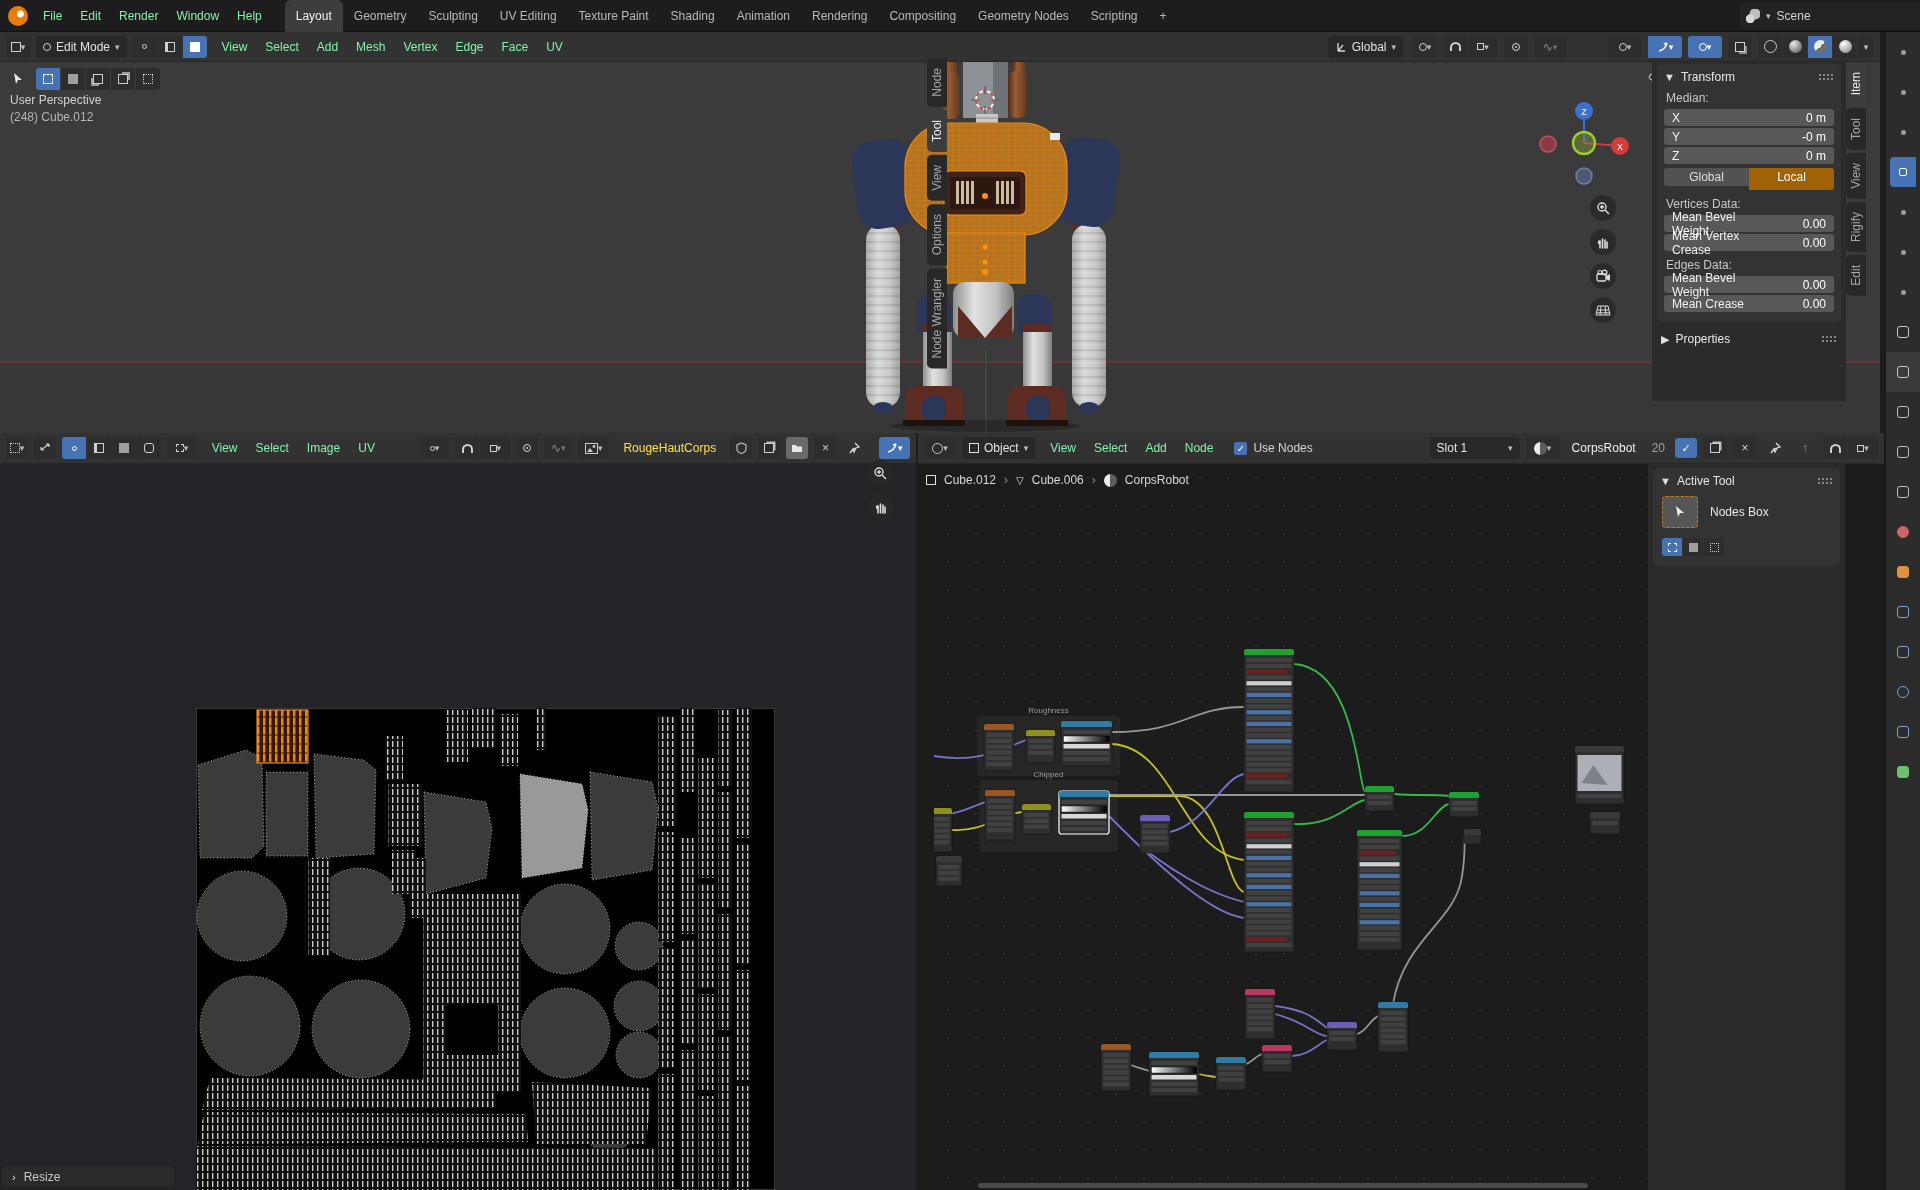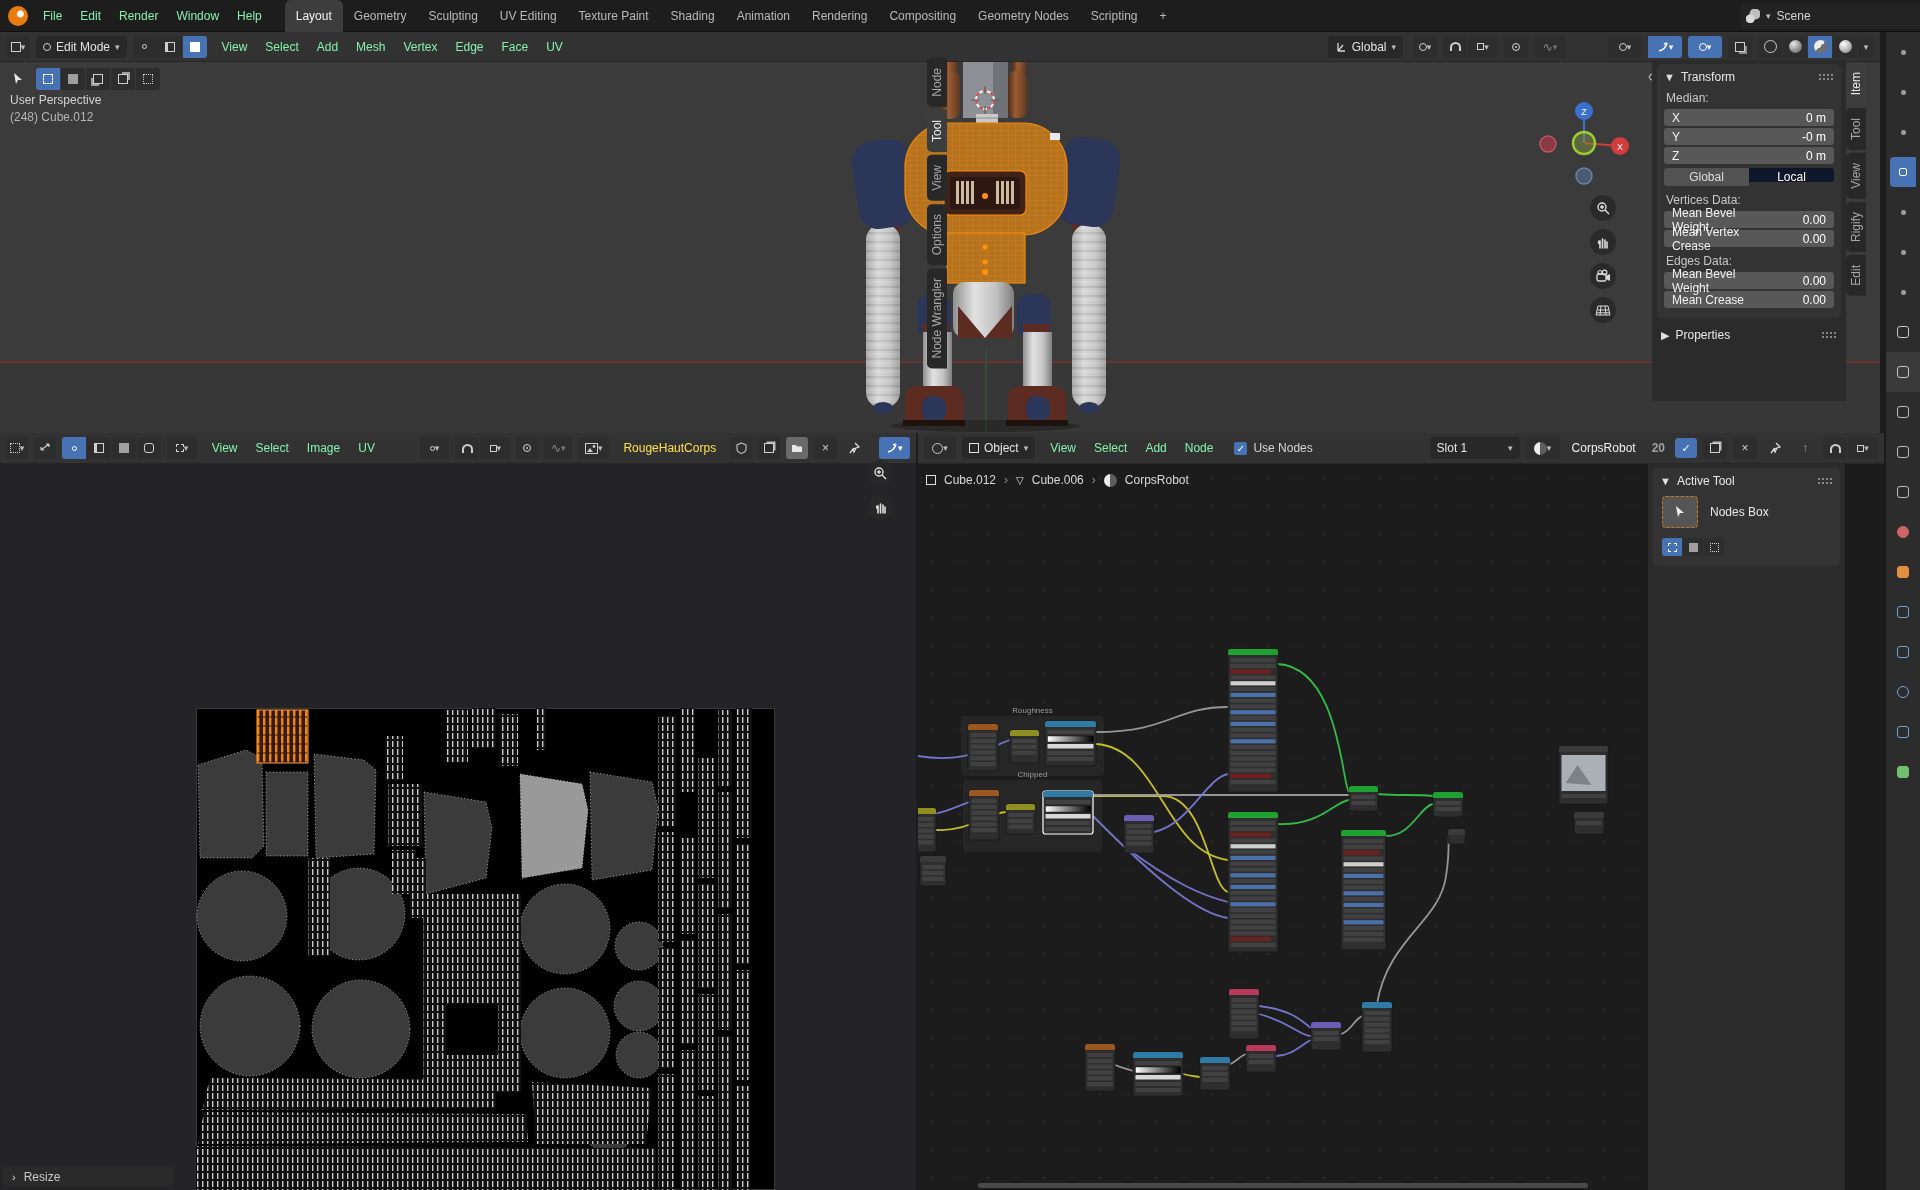--- a/index.html
+++ b/index.html
@@ -83,32 +83,32 @@
   .pstrip-ico { width:12px; height:12px; border-radius:3px; }
 
   
   #uv { position:absolute; left:0; top:433px; width:916px; height:757px; background:#242428; overflow:hidden; }
   #node-ed { position:absolute; left:918px; top:433px; width:966px; height:757px; background:#1c1c1c; overflow:hidden; }
   .ed-header { position:absolute; left:0; top:0; width:100%; height:31px; background:#323232;
                display:flex; align-items:center; gap:6px; padding:0 6px; border-bottom:1px solid #262626; }
   #uv-canvas { position:absolute; left:196px; top:275px; }
   #resize-chip { position:absolute; left:2px; bottom:3px; width:172px; height:21px; background:#2a2a2a;
                  border-radius:4px; display:flex; align-items:center; gap:8px; padding:0 10px; color:#c9c9c9; }
-  #node-body { position:absolute; left:0; top:31px; width:730px; height:726px;
+  #node-body { position:absolute; left:16px; top:31px; width:730px; height:726px;
      background:radial-gradient(circle,#2d2d2d 1.1px,transparent 1.3px) 0 0/28px 28px #1c1c1c; }
   #breadcrumb { position:absolute; left:8px; top:40px; display:flex; align-items:center; gap:8px; color:#d8d8d8; }
   #npanel-node { position:absolute; left:730px; top:31px; width:197px; height:726px; background:#2b2b2b; padding:4px 5px; }
   #tabs-node { left:927px; top:58px; position:absolute; }
   #node-scroll { position:absolute; left:60px; bottom:2px; width:610px; height:5px; background:#4a4a4a; border-radius:3px; }
   .half-ball { width:13px; height:13px; border-radius:50%; background:linear-gradient(90deg,#ececec 50%,#5d5d5d 50%); }
   .tri { color:#e0e0e0; font-size:11px; }
   .sq-ico { width:10px; height:10px; border:1.2px solid #e0e0e0; }
   .use-nodes-box { width:13px; height:13px; background:#4772b3; border-radius:2px; color:#fff;
                    font-size:10px; display:flex; align-items:center; justify-content:center; }
-  .count { color:#9f9f9f; padding:0 4px;font-weight:bold; }
+  .count { color:#9f9f9f; padding:0 4px; }
   .shield-btn { background:#4772b3; color:#fff; border-radius:3px; width:22px; height:20px;
                 display:flex; align-items:center; justify-content:center; font-size:11px; }
   .toolbox { width:36px; height:32px; background:#565656; border:1.5px dashed #c8791b; border-radius:4px;
              display:flex; align-items:center; justify-content:center; }
   .magnet { width:11px; height:9px; border:2px solid #cfcfcf; border-bottom:none; border-radius:6px 6px 0 0; }
 </style>
 </head>
 <body>
 
 <div id="app">
@@ -448,21 +448,21 @@
             <span class="lbl">Y</span>
             <span class="val">-0 m</span>
           </div>
           <div class="prow">
             <span class="lbl">Z</span>
             <span class="val">0 m</span>
           </div>
         </div>
       <div style="display:flex;margin:4px 0 2px;">
           <span style="flex: 1 1 0%; text-align: center; height: 18px; line-height: 18px; background: rgb(82, 82, 82); color: rgb(221, 221, 221); border-radius: 3px 0px 0px 3px;">Global</span>
-          <span style="flex: 1 1 0%; text-align: center; height: 14px; line-height: 18px; background: #0f172a; color: rgb(255, 255, 255); border-radius: 0px 3px 3px 0px;">Local</span>
+          <span style="flex: 1 1 0%; text-align: center; height: 22px; line-height: 18px; background: #a16207; color: rgb(255, 255, 255); border-radius: 0px 3px 3px 0px;">Local</span>
         </div>
       <div class="panel-label">Vertices Data:</div>
       <div>
           <div class="prow">
             <span class="lbl">Mean Bevel Weight</span>
             <span class="val">0.00</span>
           </div>
           <div class="prow">
             <span class="lbl">Mean Vertex Crease</span>
             <span class="val">0.00</span>

